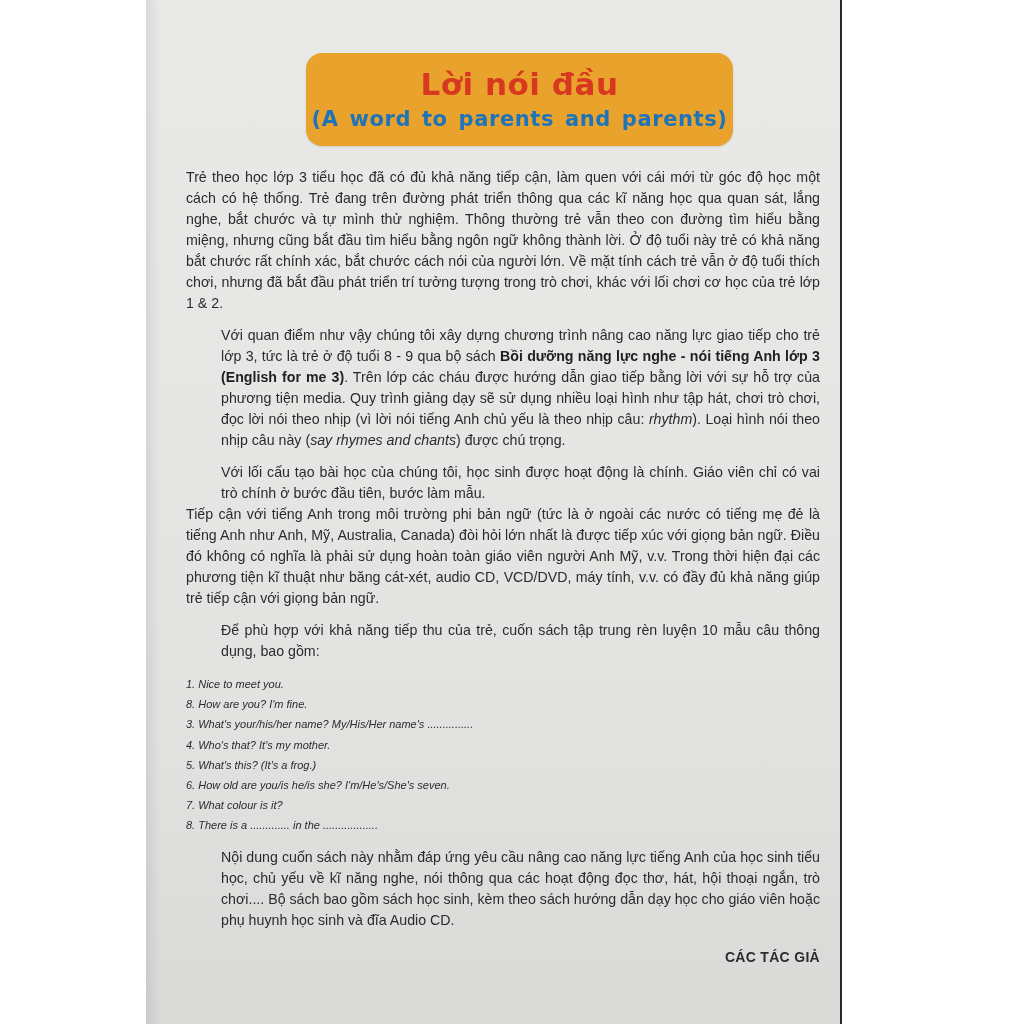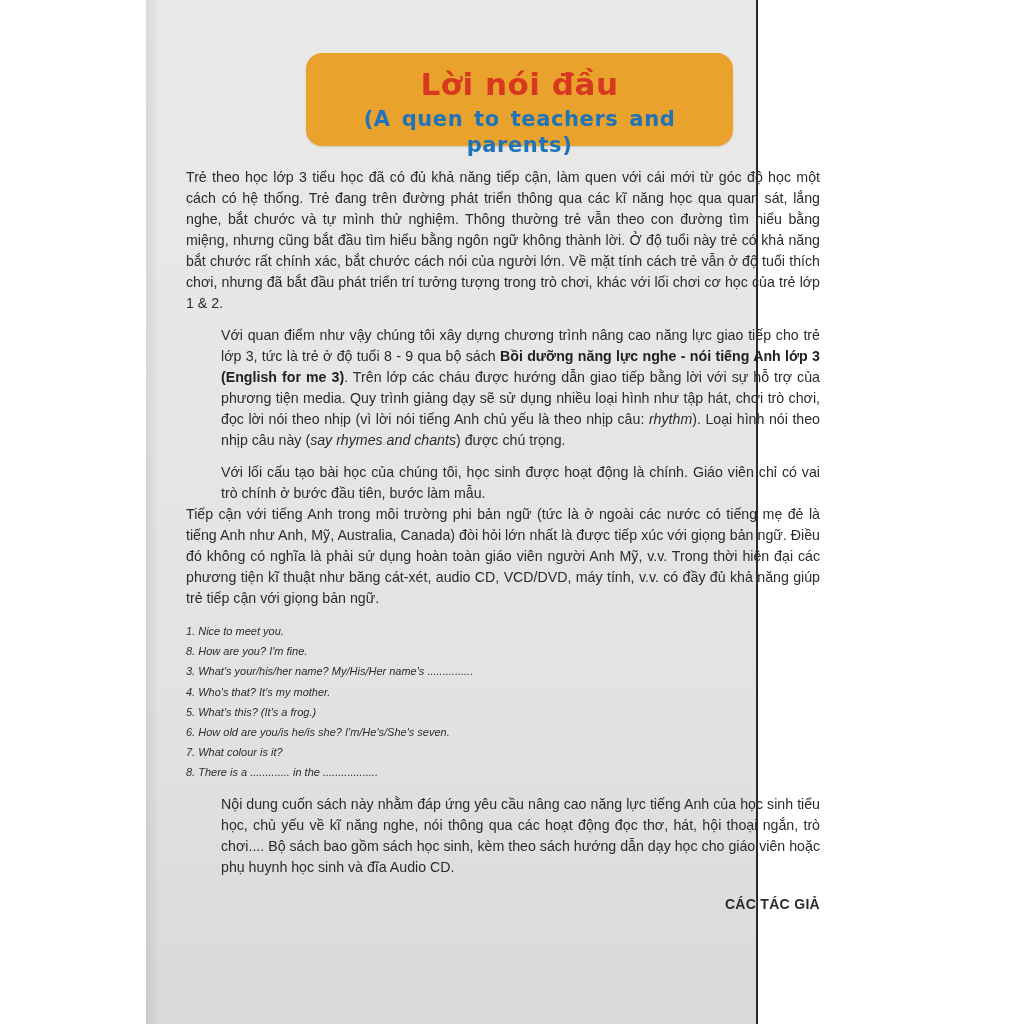--- a/index.html
+++ b/index.html
@@ -7,21 +7,21 @@
     padding: 0;
     width: 1024px;
     height: 1024px;
     background: #ffffff;
     overflow: hidden;
   }
   .page {
     position: absolute;
     left: 146px;
     top: 0;
-    width: 612px;
+    width: 696px;
     height: 1024px;
     background: linear-gradient(180deg, #e9e9e7 0%, #e6e6e4 40%, #e2e3e1 70%, #d9dad8 100%);
     border-right: 2px solid #2a2a2a;
     box-sizing: border-box;
   }
   .page-shade-left {
     position: absolute;
     left: 0; top: 0; bottom: 0; width: 14px;
     background: linear-gradient(90deg, rgba(0,0,0,0.07), rgba(0,0,0,0));
   }
@@ -93,31 +93,32 @@
   i { font-style: italic; }
 </style>
 </head>
 <body>
 
 <div class="page">
   <div class="page-shade-left"></div>
 
   <div class="title-box">
     <span class="title-main">Lời nói đầu</span>
-    <span class="title-sub">(A quen to teachers and parents)</span>
+    <span class="title-sub">(A word to parents and parents)</span>
   </div>
 
   <div class="body">
     <p class="para">Trẻ theo học lớp 3 tiểu học đã có đủ khả năng tiếp cận, làm quen với cái mới từ góc độ học một cách có hệ thống. Trẻ đang trên đường phát triển thông qua các kĩ năng học qua quan sát, lắng nghe, bắt chước và tự mình thử nghiệm. Thông thường trẻ vẫn theo con đường tìm hiểu bằng miệng, nhưng cũng bắt đầu tìm hiểu bằng ngôn ngữ không thành lời. Ở độ tuổi này trẻ có khả năng bắt chước rất chính xác, bắt chước cách nói của người lớn. Về mặt tính cách trẻ vẫn ở độ tuổi thích chơi, nhưng đã bắt đầu phát triển trí tưởng tượng trong trò chơi, khác với lối chơi cơ học của trẻ lớp 1 &amp; 2.</p>
 
     <p class="para gap"><span>Với quan điểm như vậy chúng tôi xây dựng chương trình nâng cao năng lực giao tiếp cho trẻ lớp 3, tức là trẻ ở độ tuổi 8 - 9 qua bộ sách </span><b>Bồi dưỡng năng lực nghe - nói tiếng Anh lớp 3 (English for me 3)</b><span>. Trên lớp các cháu được hướng dẫn giao tiếp bằng lời với sự hỗ trợ của phương tiện media. Quy trình giảng dạy sẽ sử dụng nhiều loại hình như tập hát, chơi trò chơi, đọc lời nói theo nhịp (vì lời nói tiếng Anh chủ yếu là theo nhịp câu: </span><i>rhythm</i><span>). Loại hình nói theo nhịp câu này (</span><i>say rhymes and chants</i><span>) được chú trọng.</span></p>
 
     <p class="para gap">Với lối cấu tạo bài học của chúng tôi, học sinh được hoạt động là chính. Giáo viên chỉ có vai trò chính ở bước đầu tiên, bước làm mẫu.</p>
     <p class="para gap-small">Tiếp cận với tiếng Anh trong môi trường phi bản ngữ (tức là ở ngoài các nước có tiếng mẹ đẻ là tiếng Anh như Anh, Mỹ, Australia, Canada) đòi hỏi lớn nhất là được tiếp xúc với giọng bản ngữ. Điều đó không có nghĩa là phải sử dụng hoàn toàn giáo viên người Anh Mỹ, v.v. Trong thời hiện đại các phương tiện kĩ thuật như băng cát-xét, audio CD, VCD/DVD, máy tính, v.v. có đầy đủ khả năng giúp trẻ tiếp cận với giọng bản ngữ.</p>
 
+    <p class="para gap">Để phù hợp với khả năng tiếp thu của trẻ, cuốn sách tập trung rèn luyện 10 mẫu câu thông dụng, bao gồm:</p>
 
     <ul class="list">
       <li>1. Nice to meet you.</li>
       <li>8. How are you? I'm fine.</li>
       <li>3. What's your/his/her name? My/His/Her name's ...............</li>
       <li>4. Who's that? It's my mother.</li>
       <li>5. What's this? (It's a frog.)</li>
       <li>6. How old are you/is he/is she? I'm/He's/She's seven.</li>
       <li>7. What colour is it?</li>
       <li>8. There is a ............. in the ..................</li>

